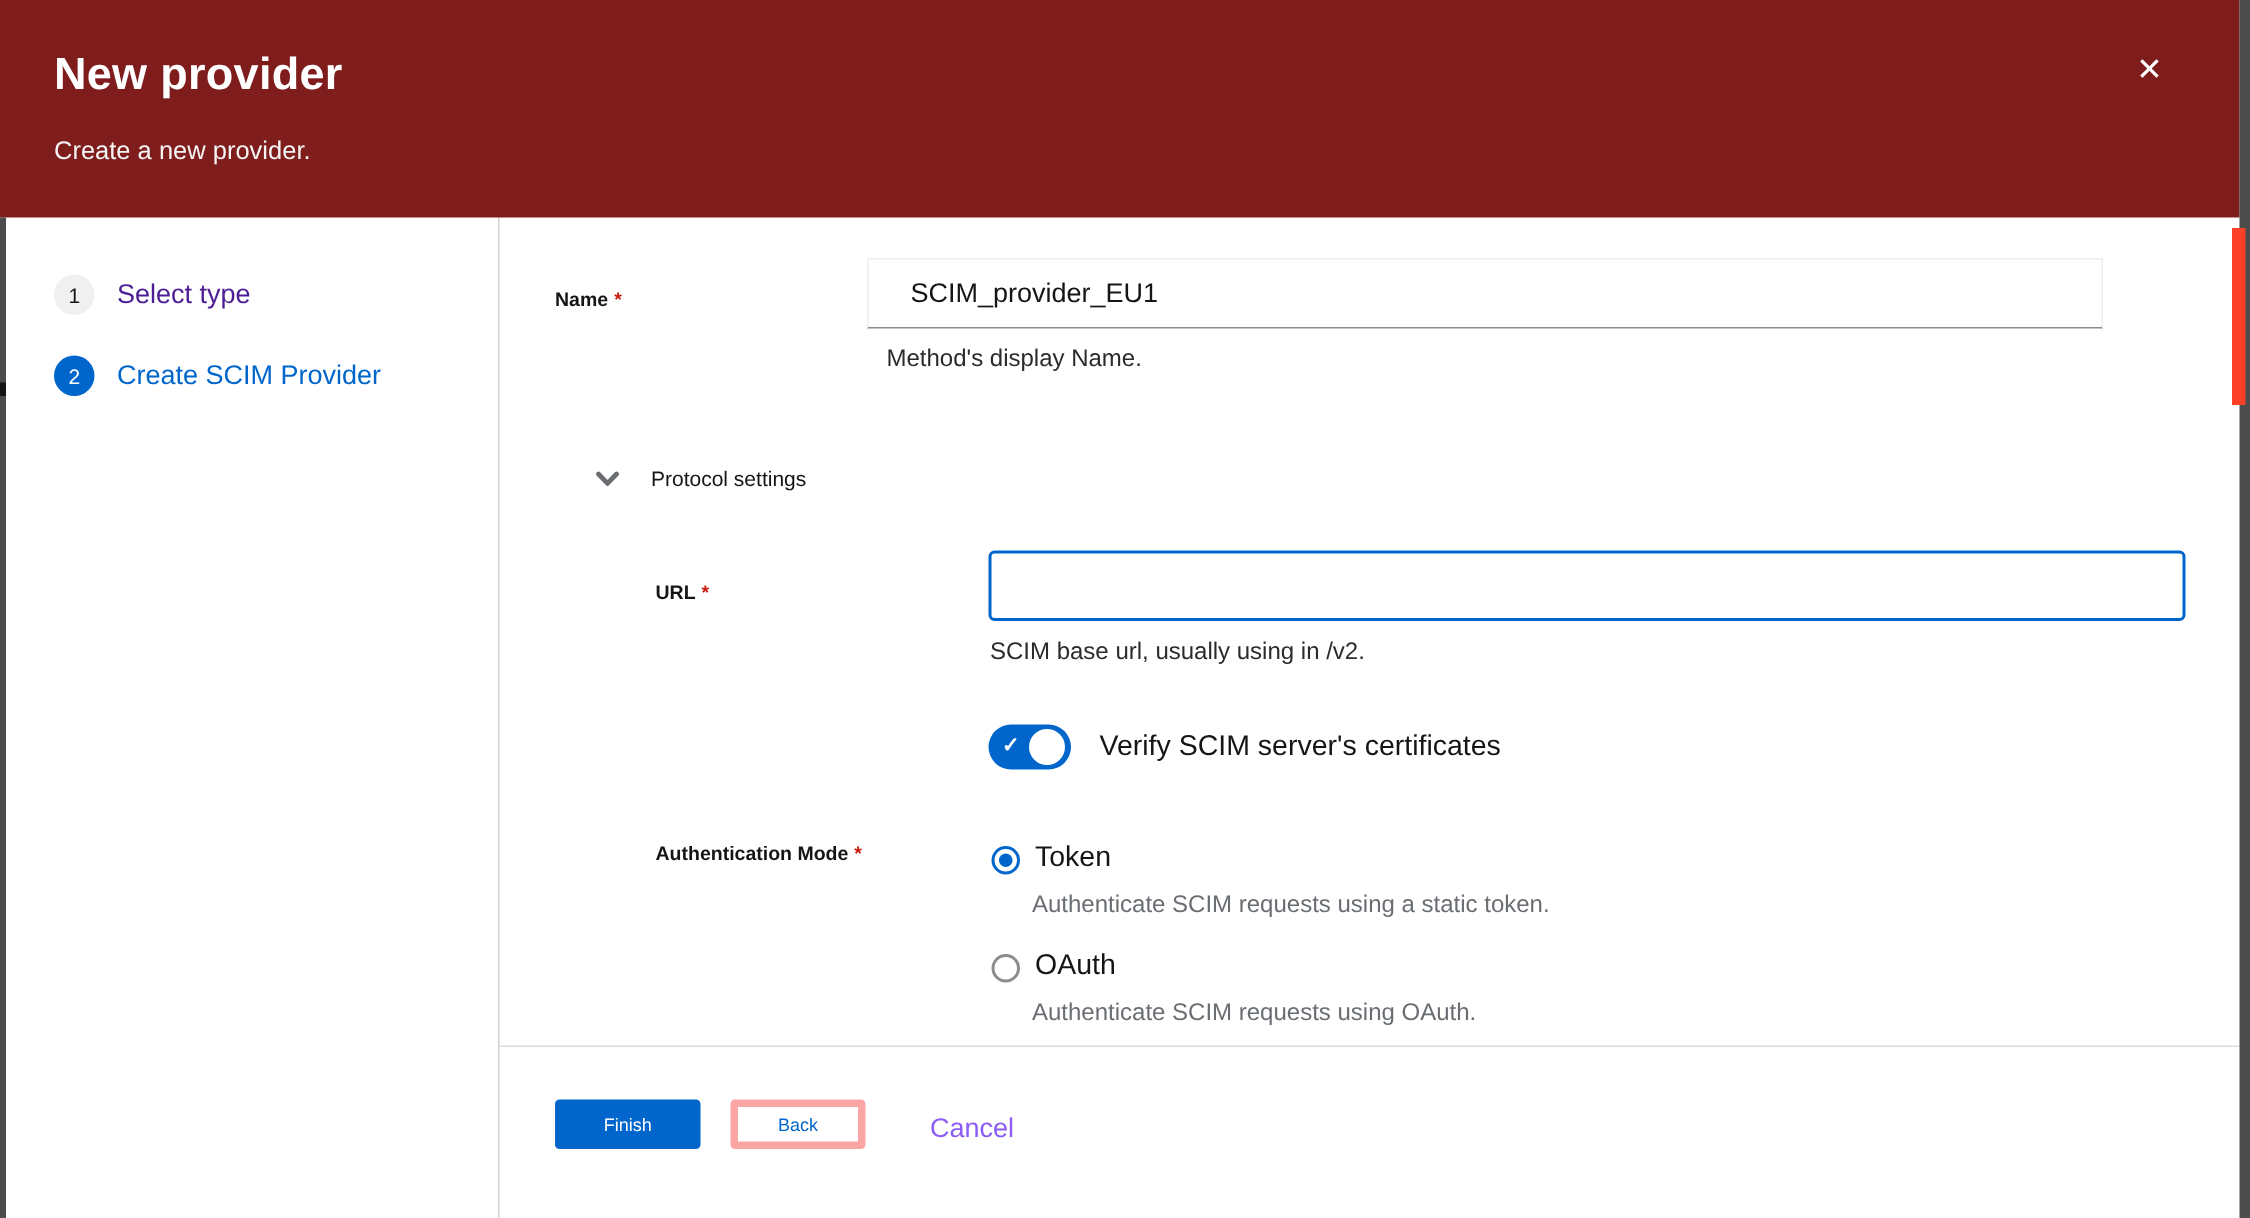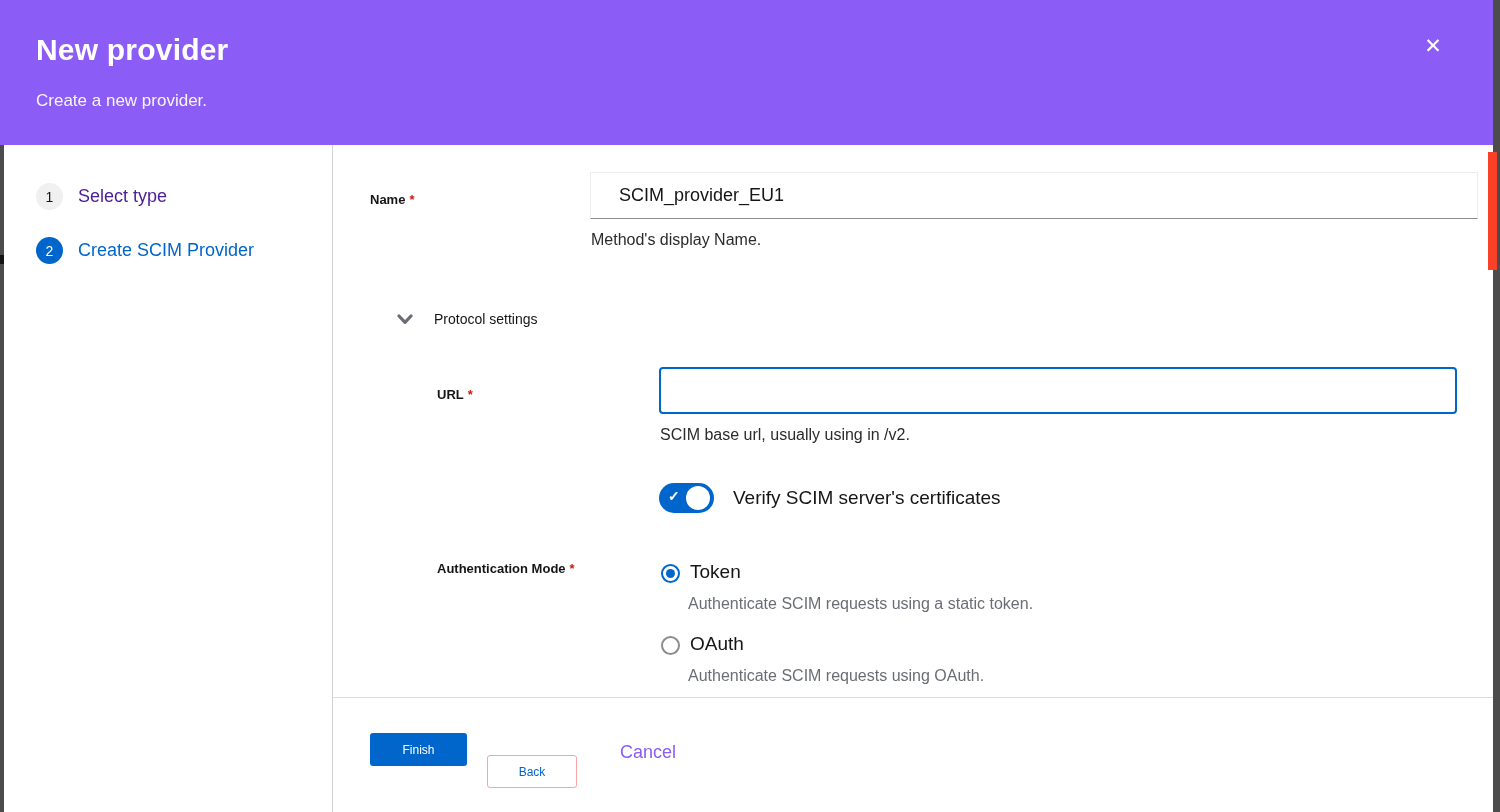--- a/index.html
+++ b/index.html
@@ -14,21 +14,21 @@
 
   
   .edge-right { position:absolute; top:0; right:0; width:7px; height:812px; background:#4c4c4c; z-index:40; }
   .edge-left  { position:absolute; top:145px; left:0; width:4px; height:667px; background:#4c4c4c; z-index:40; }
   .edge-left-mark { position:absolute; top:255px; left:0; width:4px; height:9px; background:#141414; z-index:41; }
   .modal-scroll-thumb { position:absolute; top:152px; right:3px; width:9px; height:118px; background:#fa4128; z-index:45; }
 
   
   .modal-header {
     position:absolute; top:0; left:0; width:1493px; height:145px;
-    background:#8b5cf6; color:#fff; z-index:30; padding:33px 0 0 36px;
+    background:#7f1d1d; color:#fff; z-index:30; padding:33px 0 0 36px;
   }
   .modal-title { font-size:30px; font-weight:700; letter-spacing:.2px; }
   .modal-subtitle { font-size:17px; margin-top:24px; font-weight:400; color:#f5f5f5; }
   .close-btn {
     position:absolute; top:32px; right:46px; width:28px; height:28px;
     background:none; border:none; color:#ffffff; font-size:21px; font-weight:700;
     cursor:pointer; line-height:28px; text-align:center; font-family:"DejaVu Sans", sans-serif;
   }
 
   
@@ -52,21 +52,21 @@
   .form-area { position:absolute; top:0; left:333px; width:1160px; height:667px; }
 
   .field-label { position:absolute; font-size:13px; font-weight:700; color:#151515; }
   .req { color:#c9190b; font-weight:700; margin-left:4px; }
 
   .text-input {
     position:absolute; height:47px; background:#fff; font-size:18px; color:#151515;
     padding:0 12px; font-family:"Liberation Sans", sans-serif; outline:none;
   }
   .input-name {
-    left:257px; top:27px; width:888px;
+    left:245px; top:27px; width:824px;
     border:1px solid #ededed; border-bottom:1px solid #8a8d90; border-radius:0;padding-left:28px;
   }
   .input-url {
     left:326px; top:222px; width:798px;
     border:2px solid #0066cc; border-radius:4px;
   }
   .helper-text { position:absolute; font-size:16px; color:#2b2b2b; }
 
   .section-toggle { position:absolute; left:64px; top:166px; display:flex; align-items:center; gap:21px; cursor:pointer; }
   .section-title { font-size:14px; color:#151515; }
@@ -84,21 +84,21 @@
     margin:-4.5px 0 0 -4.5px; border-radius:50%; background:#0066cc; }
   .radio.unchecked { border:2px solid #8a8d90; }
   .radio-label { position:absolute; font-size:19px; color:#151515; cursor:pointer; }
   .radio-desc { position:absolute; font-size:16px; color:#6a6e73; }
 
   .footer-divider { position:absolute; left:0; top:552px; width:1160px; border-top:1px solid #dcdcdc; }
 
   .btn { position:absolute; top:588px; height:33px; font-size:12px; border-radius:3px; cursor:pointer;
     font-family:"Liberation Sans", sans-serif; }
   .btn-finish { left:37px; width:97px; background:#0066cc; border:none; color:#fff; }
-  .btn-back { left:154px; width:90px; background:#fff; border:1px solid #fca5a5; color:#0066cc;margin-top:22px; }
+  .btn-back { left:154px; width:90px; background:#fff; border:5px solid #fca5a5; color:#0066cc; }
   .btn-cancel { left:287px; top:597px; background:none; border:none; color:#8b5cf6; font-size:18px; height:auto; }
 </style>
 </head>
 <body>
 
 <div class="edge-right"></div>
 <div class="modal-scroll-thumb"></div>
 <div class="edge-left"></div>
 <div class="edge-left-mark"></div>
 

